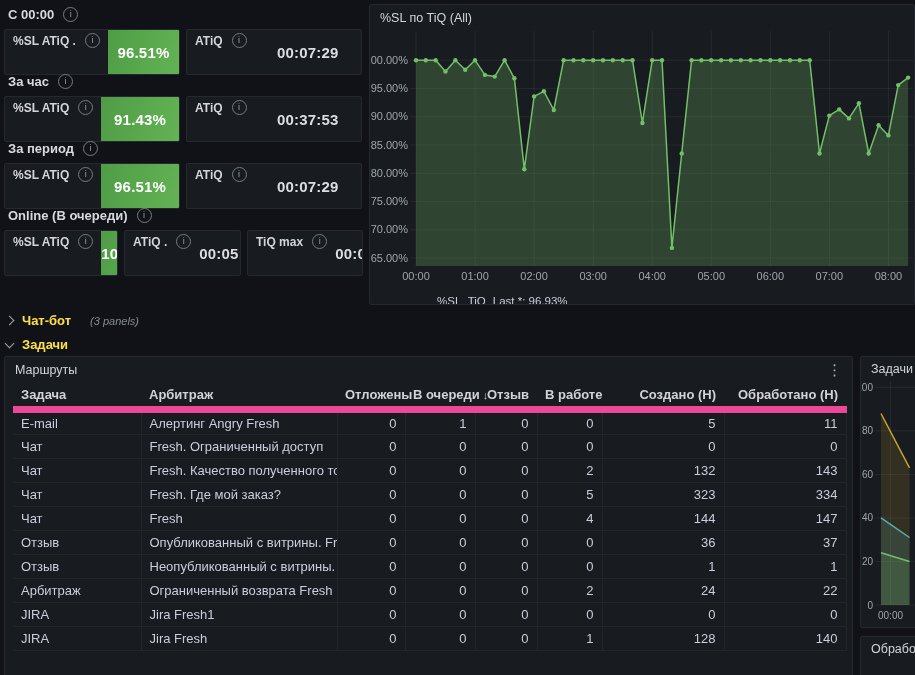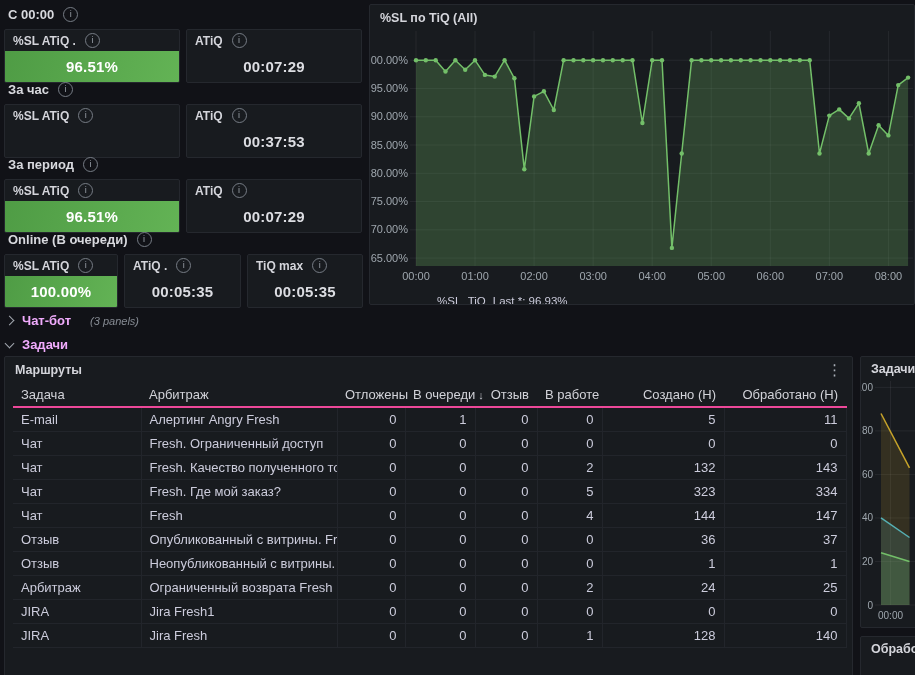--- a/index.html
+++ b/index.html
@@ -9,50 +9,50 @@
     font-family:"Liberation Sans",sans-serif;font-size:13px;
   }
   .screen{position:absolute;inset:0;overflow:hidden}
   .panel{background:#181b1f;border:1px solid #25282e;border-radius:2px;box-sizing:border-box;overflow:hidden}
 
   
   .left-col{position:absolute;left:0;top:0;width:366px;padding:8px 4px 0 4px;box-sizing:border-box}
   .sec-label{display:flex;align-items:flex-end;height:14px;margin:0 2px 7px 4px;font-size:13px;font-weight:700;color:#d8d9de}
   .sec-label + .stat-row{margin-bottom:0}
   .stat-row{display:flex;gap:6px;margin-bottom:9px}
-  .stat-row .panel{height:54px;display:flex;flex-direction:column;flex:1 1 0}
+  .stat-row .panel{height:46px;display:flex;flex-direction:row;flex:1 1 0}
   .stat-hdr{display:flex;align-items:center;padding:0 8px;height:21px;flex:none}
   .stat-hdr .t{font-size:12px;font-weight:600;color:#d4d5db;white-space:nowrap}
   .stat-val{flex:1;display:flex;align-items:center;justify-content:center;font-size:15px;font-weight:700;color:#dcdde2;letter-spacing:.2px}
   .stat-val.green{background:linear-gradient(105deg,#4f9c45,#63b355);color:#fff}
 
   .info{display:inline-flex;align-items:center;justify-content:center;width:13px;height:13px;min-width:13px;
         border:1px solid #767c85;border-radius:50%;font-size:9px;line-height:1;color:#9aa0a8;margin-left:9px;font-weight:400}
 
   
   .collapse-row{position:absolute;left:0;width:915px;height:21px;display:flex;align-items:center;gap:9px;padding-left:6px;box-sizing:border-box;cursor:pointer}
-  .collapse-row .lbl{font-size:13px;font-weight:700;color:#f0abfc}
+  .collapse-row .lbl{font-size:13px;font-weight:700;color:#fde047}
   .collapse-row .meta{font-size:11px;font-style:italic;color:#868b93;margin-left:10px}
   .chev{display:inline-block;width:6px;height:6px;border-right:1.8px solid #a2a7af;border-bottom:1.8px solid #a2a7af}
   .chev.right{transform:rotate(-45deg)}
   .chev.down{transform:rotate(45deg);margin-top:-3px}
 
   
   .chart-panel{position:absolute;left:369px;top:4px;width:546px;height:301px}
-  .ptitle{height:26px;display:flex;align-items:center;padding:0 10px;font-size:12.5px;font-weight:700;color:#d4d5db;white-space:nowrap}
+  .ptitle{height:26px;display:flex;align-items:center;padding:0 10px;font-size:12.5px;font-weight:400;color:#d4d5db;white-space:nowrap}
   .legend{display:flex;align-items:flex-end;gap:7px;padding-left:46px;font-size:11.5px;height:15px;color:#ccccdc}
   .legend .swatch{width:14px;height:3px;border-radius:2px;background:#73BF69}
   svg text.tick{fill:#9fa7ae}
   svg line.grid{stroke:rgba(204,204,220,0.08);stroke-width:1}
 
   
   .table-panel{position:absolute;left:4px;top:356px;width:849px;height:399px}
   .kebab{position:absolute;right:6px;top:4px;font-size:15px;color:#aab0b8;cursor:pointer;padding:0 4px}
   table.tbl{border-collapse:collapse;table-layout:fixed;font-size:13px;margin:0 0 0 8px;width:833px}
-  .tbl th{font-weight:400;color:#d2d3d9;padding:4px 8px;height:24px;box-sizing:border-box;white-space:nowrap;border-bottom:2px solid #ec4899;cursor:pointer}
+  .tbl th{font-weight:700;color:#d2d3d9;padding:4px 8px;height:24px;box-sizing:border-box;white-space:nowrap;border-bottom:7px solid #ec4899;cursor:pointer}
   .tbl td{padding:3px 8px;height:24px;box-sizing:border-box;white-space:nowrap;overflow:hidden;
           border-right:1px solid #22252b;border-bottom:1px solid #22252b;color:#ccccdc}
   .tbl td:first-child{border-left:none}
   .al{text-align:left}.ar{text-align:right}
   .sort-ind{font-size:11px;color:#c3c5cc;margin-left:3px}
 
   
   .mini-panel{position:absolute;left:860px;top:356px;width:150px;height:272px}
   .proc-panel{position:absolute;left:860px;top:636px;width:150px;height:60px}
   .mini-panel .ptitle,.proc-panel .ptitle{height:24px;font-size:12.5px}
@@ -88,20 +88,21 @@
     <div class="sec-label">
       <span>За час</span>
       <span class="info">i</span>
     </div>
     <div class="stat-row">
       <div class="panel">
         <div class="stat-hdr">
             <span class="t">%SL ATiQ</span>
             <span class="info">i</span>
           </div>
+        <div class="stat-val green">91.43%</div>
       </div>
       <div class="panel">
         <div class="stat-hdr">
             <span class="t">ATiQ</span>
             <span class="info">i</span>
           </div>
         <div class="stat-val">00:37:53</div>
       </div>
     </div>
 
@@ -361,21 +362,21 @@
             <td class="ar">1</td>
           </tr>
           <tr>
             <td class="al">Арбитраж</td>
             <td class="al">Ограниченный возврата Fresh</td>
             <td class="ar">0</td>
             <td class="ar">0</td>
             <td class="ar">0</td>
             <td class="ar">2</td>
             <td class="ar">24</td>
-            <td class="ar">25</td>
+            <td class="ar">22</td>
           </tr>
           <tr>
             <td class="al">JIRA</td>
             <td class="al">Jira Fresh1</td>
             <td class="ar">0</td>
             <td class="ar">0</td>
             <td class="ar">0</td>
             <td class="ar">0</td>
             <td class="ar">0</td>
             <td class="ar">0</td>

